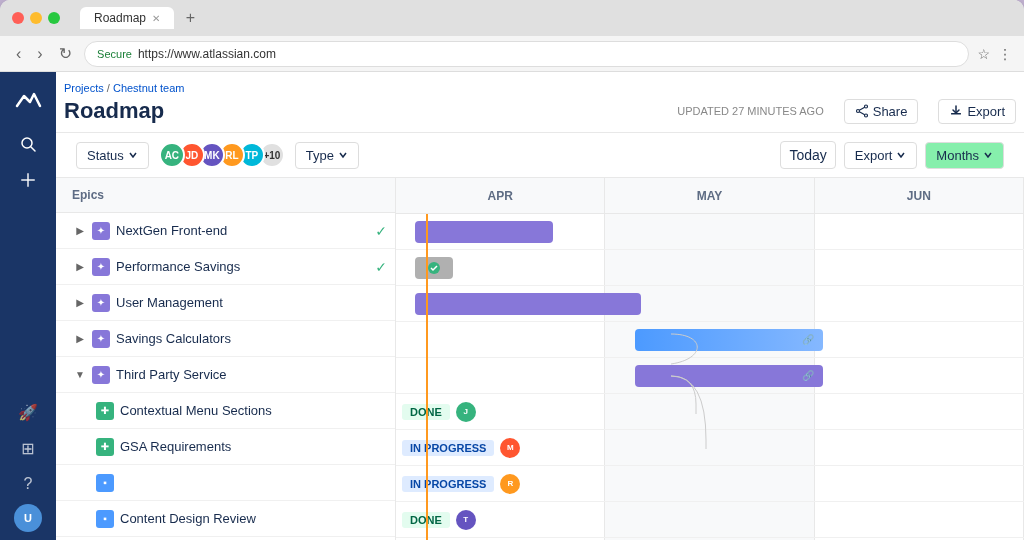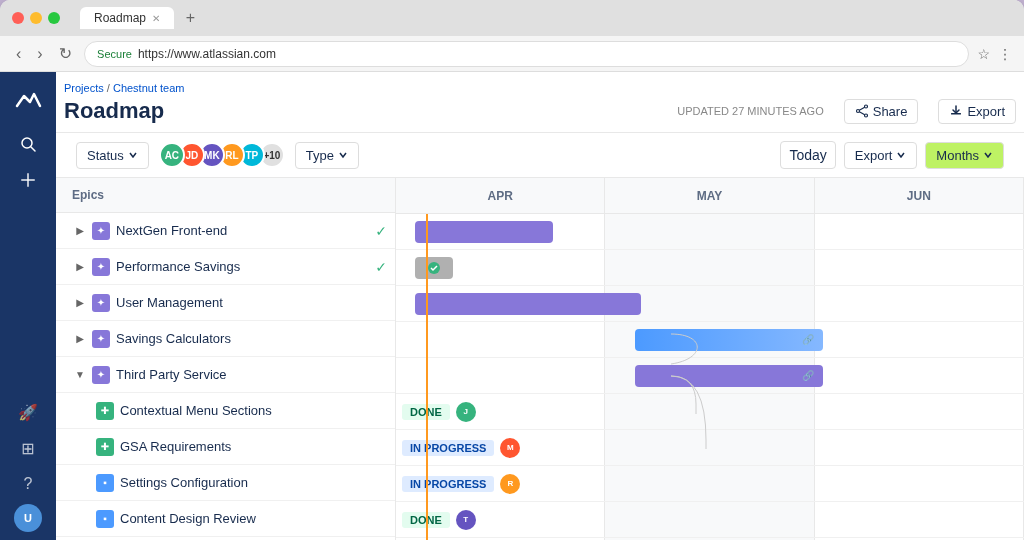--- a/index.html
+++ b/index.html
@@ -52,21 +52,21 @@
     .filter-bar { display: flex; align-items: center; padding: 8px 20px; border-bottom: 1px solid #e8e8e8; gap: 10px; }
     .filter-btn { display: flex; align-items: center; gap: 4px; padding: 5px 10px; border: 1px solid #ddd; border-radius: 4px; font-size: 13px; color: #172b4d; cursor: pointer; background: #fff; }
     .avatar-group { display: flex; align-items: center; }
     .avatar-sm { width: 26px; height: 26px; border-radius: 50%; border: 2px solid #fff; margin-left: -6px; display: flex; align-items: center; justify-content: center; font-size: 10px; font-weight: bold; color: #fff; cursor: pointer; }
     .avatar-sm:first-child { margin-left: 0; }
     .avatar-count { background: #e0e0e0; color: #333; font-size: 10px; }
     .spacer { flex: 1; }
     .right-controls { display: flex; align-items: center; gap: 8px; }
     .today-btn { padding: 5px 8px; border: 1px solid #ddd; border-radius: 4px; font-size: 14px; color: #172b4d; cursor: pointer; background: #fff; }
     .views-btn { display: flex; align-items: center; gap: 4px; padding: 5px 10px; border: 1px solid #ddd; border-radius: 4px; font-size: 13px; color: #172b4d; cursor: pointer; background: #fff; }
-    .months-btn { display: flex; align-items: center; gap: 4px; padding: 5px 10px; border: 1px solid #ddd; border-radius: 4px; font-size: 13px; color: #172b4d; cursor: pointer; background: #bef264; }
+    .months-btn { display: flex; align-items: center; gap: 4px; padding: 5px 10px; border: 1px solid #ddd; border-radius: 4px; font-size: 13px; color: #172b4d; cursor: pointer; background: #86efac; }
 
     
     .gantt-container { display: flex; flex: 1; overflow: hidden; }
     .epics-panel { width: 340px; min-width: 340px; border-right: 1px solid #e8e8e8; display: flex; flex-direction: column; overflow: hidden; }
     .epics-header { padding: 10px 16px; font-size: 12px; font-weight: 600; color: #5e6c84; border-bottom: 1px solid #e8e8e8; background: #f8f9fa; }
     .epics-list { flex: 1; overflow-y: auto; }
     .epic-row { display: flex; align-items: center; padding: 7px 8px 7px 16px; border-bottom: 1px solid #f0f0f0; font-size: 13px; color: #172b4d; cursor: pointer; min-height: 36px; }
     .epic-row.sub-task { padding-left: 40px; }
     .epic-expand { width: 16px; height: 16px; display: flex; align-items: center; justify-content: center; color: #666; font-size: 10px; cursor: pointer; margin-right: 4px; }
     .epic-icon { width: 18px; height: 18px; border-radius: 3px; display: flex; align-items: center; justify-content: center; font-size: 10px; color: #fff; margin-right: 6px; flex-shrink: 0; }
@@ -279,21 +279,20 @@
             <div class="epic-row sub-task">
               <span class="epic-icon icon-green">✚</span>
               <span class="epic-name">Contextual Menu Sections</span>
             </div>
             <div class="epic-row sub-task">
               <span class="epic-icon icon-green">✚</span>
               <span class="epic-name">GSA Requirements</span>
             </div>
             <div class="epic-row sub-task">
               <span class="epic-icon icon-blue">▪</span>
-              <span class="epic-name">Settings Configuration</span>
             </div>
             <div class="epic-row sub-task">
               <span class="epic-icon icon-blue">▪</span>
               <span class="epic-name">Content Design Review</span>
             </div>
 
             <div class="epic-row sub-task" style="padding-left:32px">
               
               
               

